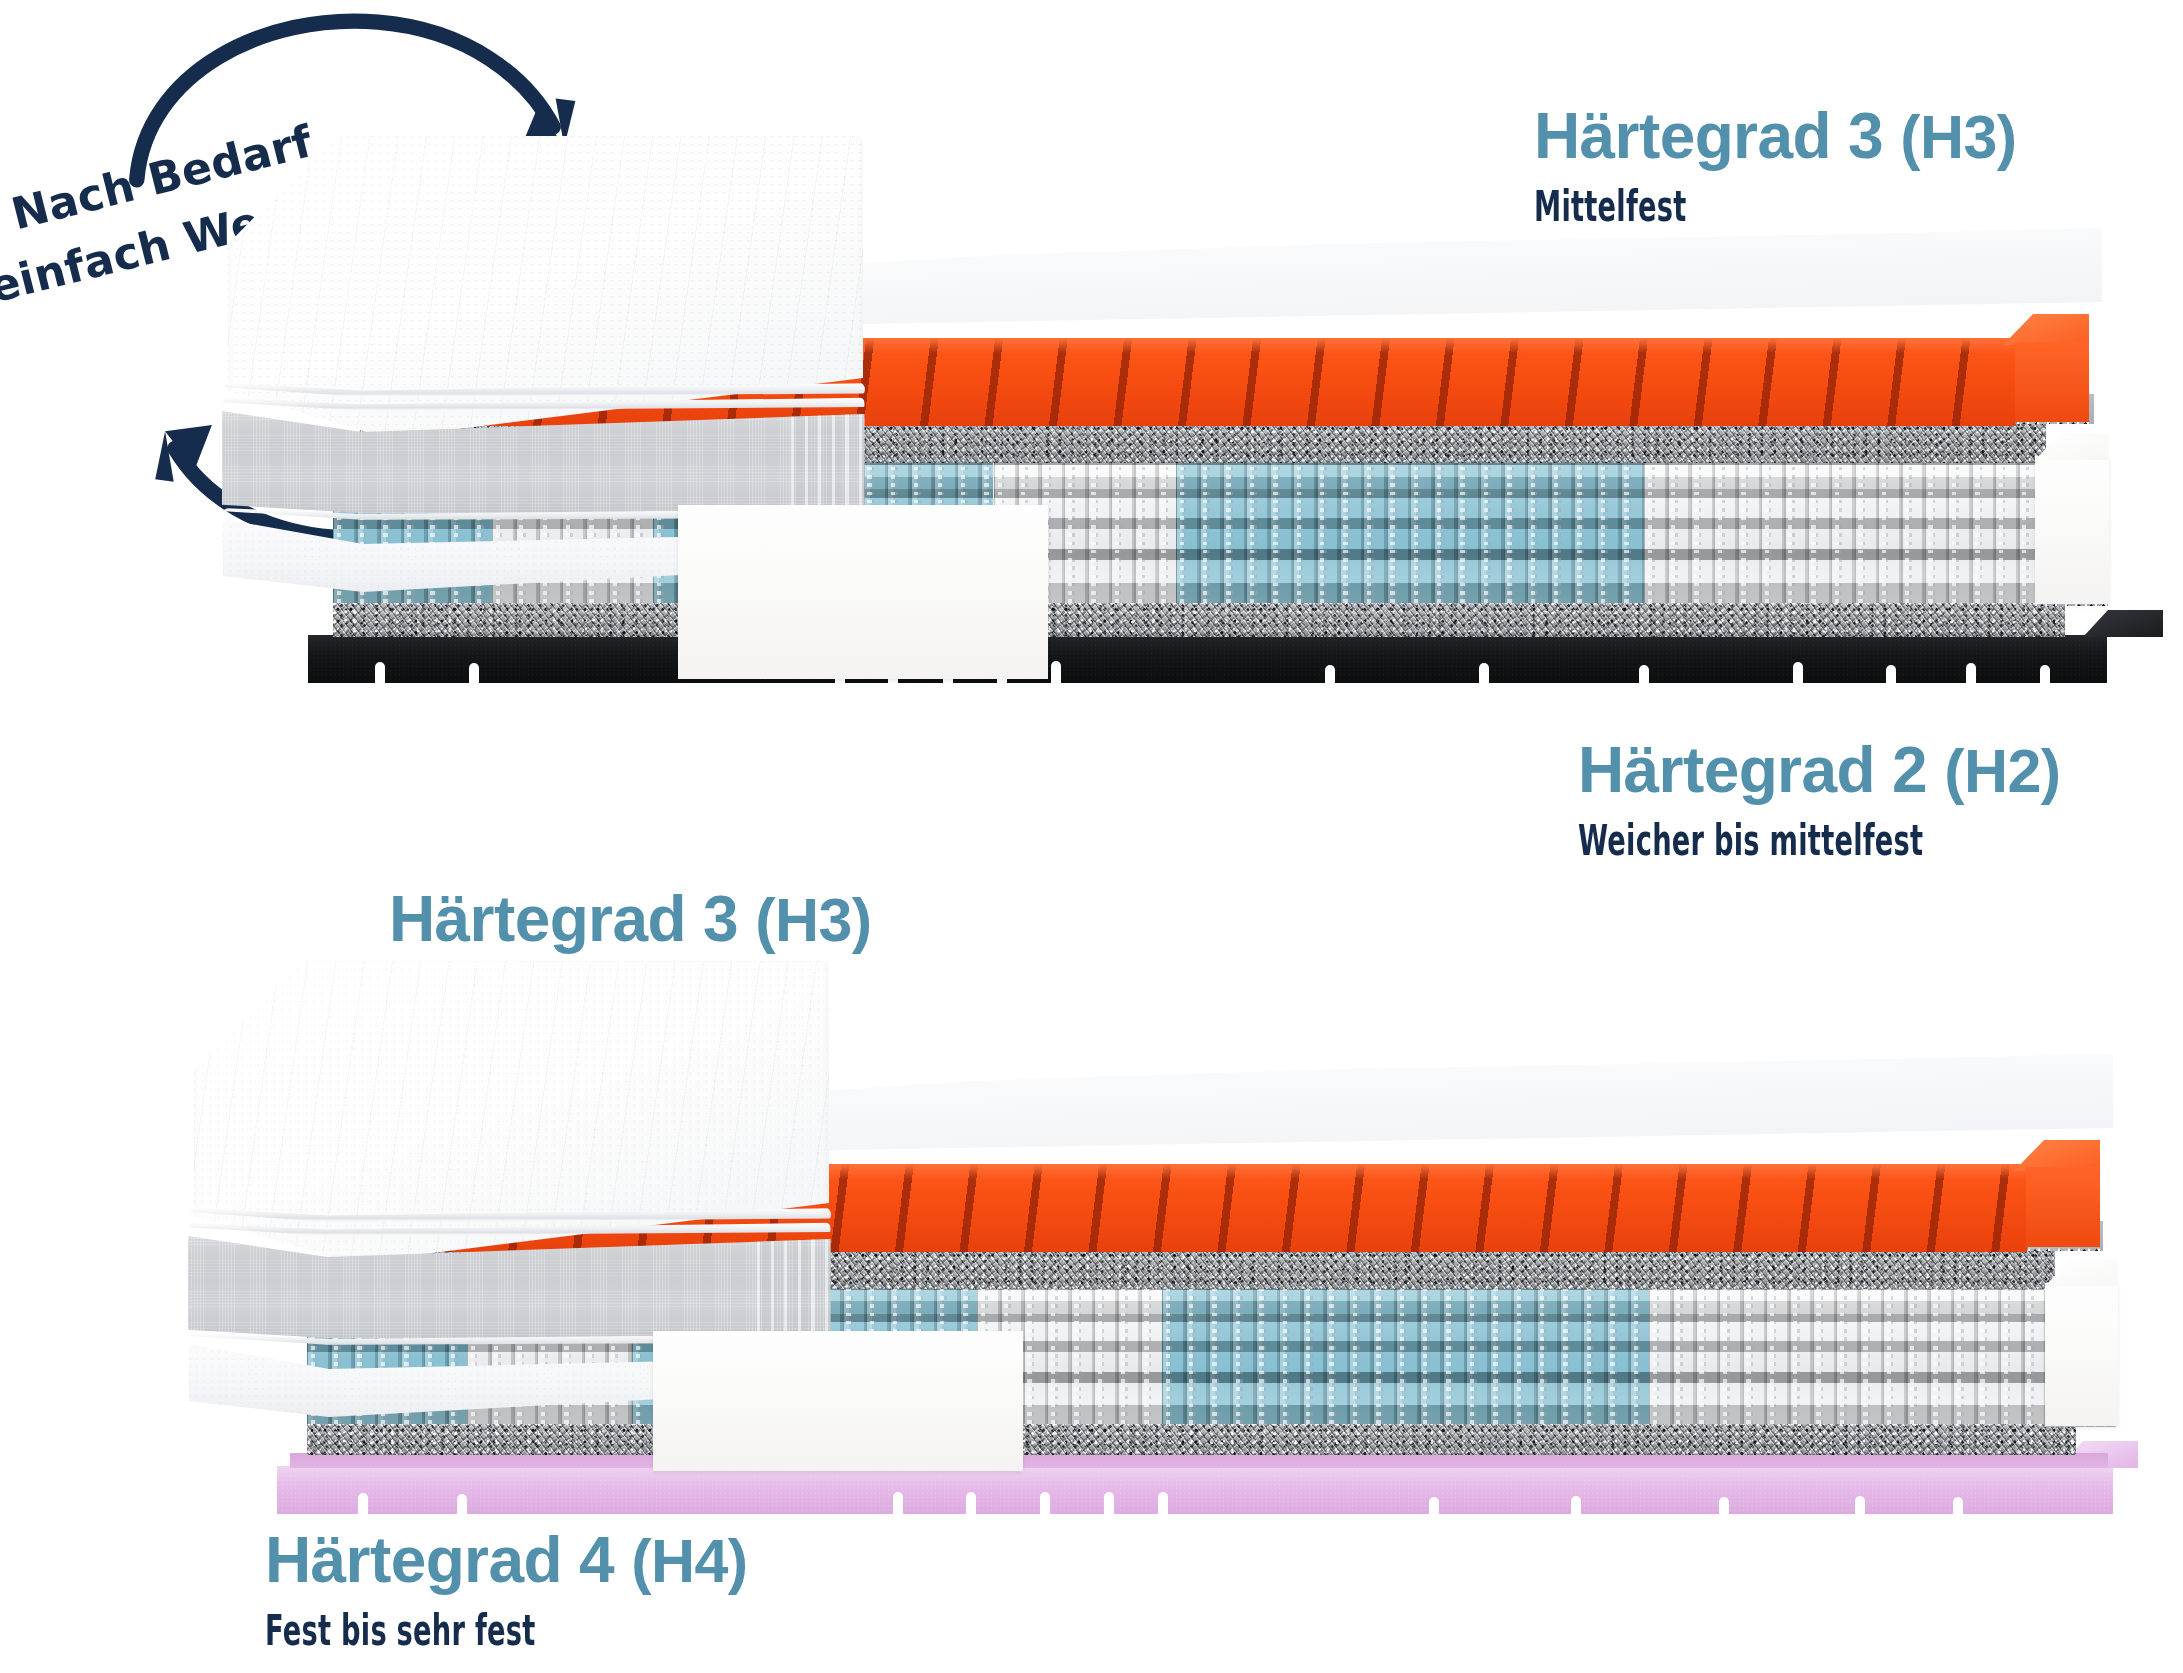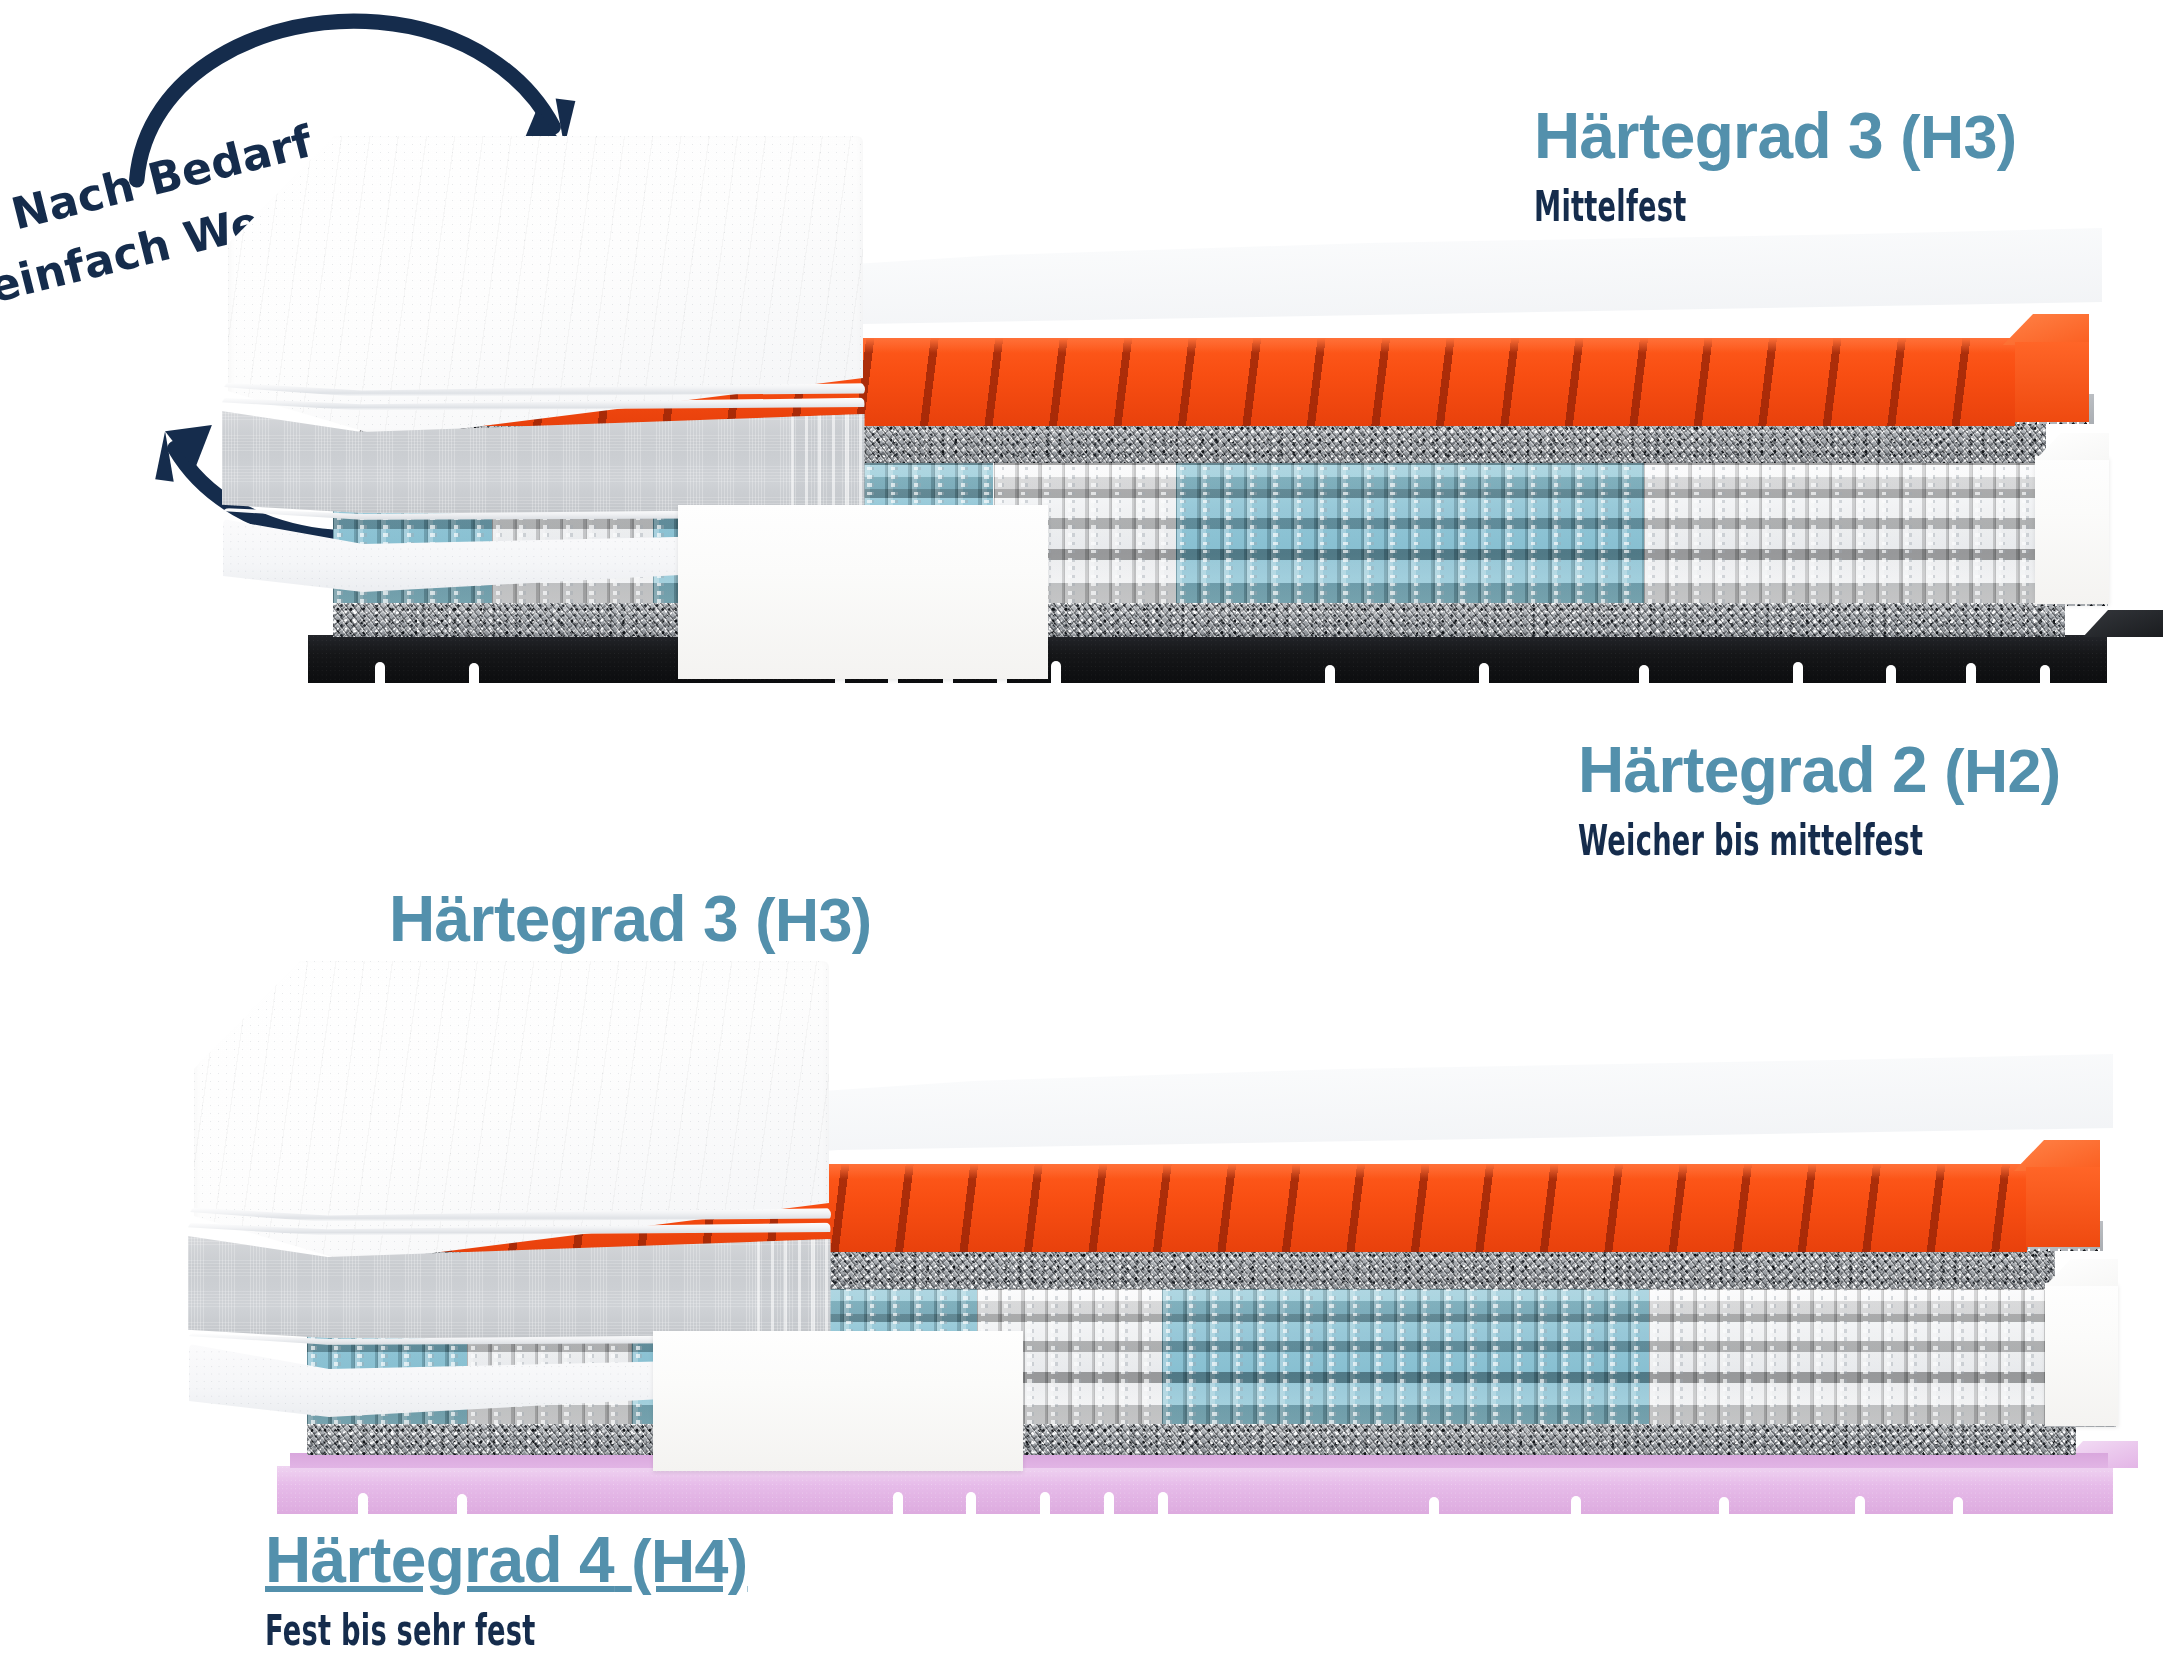--- a/index.html
+++ b/index.html
@@ -303,21 +303,21 @@
 
   <div class="hg-block" style="left:389px; top:887px;">
     <div class="hg-title" style="color:#5390ac;">
       <span>Härtegrad 3</span>
       <span class="paren">(H3)</span>
     </div>
     <div class="hg-sub" style="color:#152c4c;">Mittelfest</div>
   </div>
 
   <div class="hg-block" style="left:265px; top:1528px;">
-    <div class="hg-title" style="color:#5390ac;text-decoration:underline;">
+    <div class="hg-title" style="color:#5390ac;">
       <span>Härtegrad 4</span>
       <span class="paren">(H4)</span>
     </div>
     <div class="hg-sub" style="color:#152c4c;">Fest bis sehr fest</div>
   </div>
 
   <div class="mattress" style="left:0px; top:265px; width:2183px; height:431px;">
 
     <div class="base black" style="left:308px; top:370px; width:1799px; height:48px;">
       <div class="base-face"></div>

